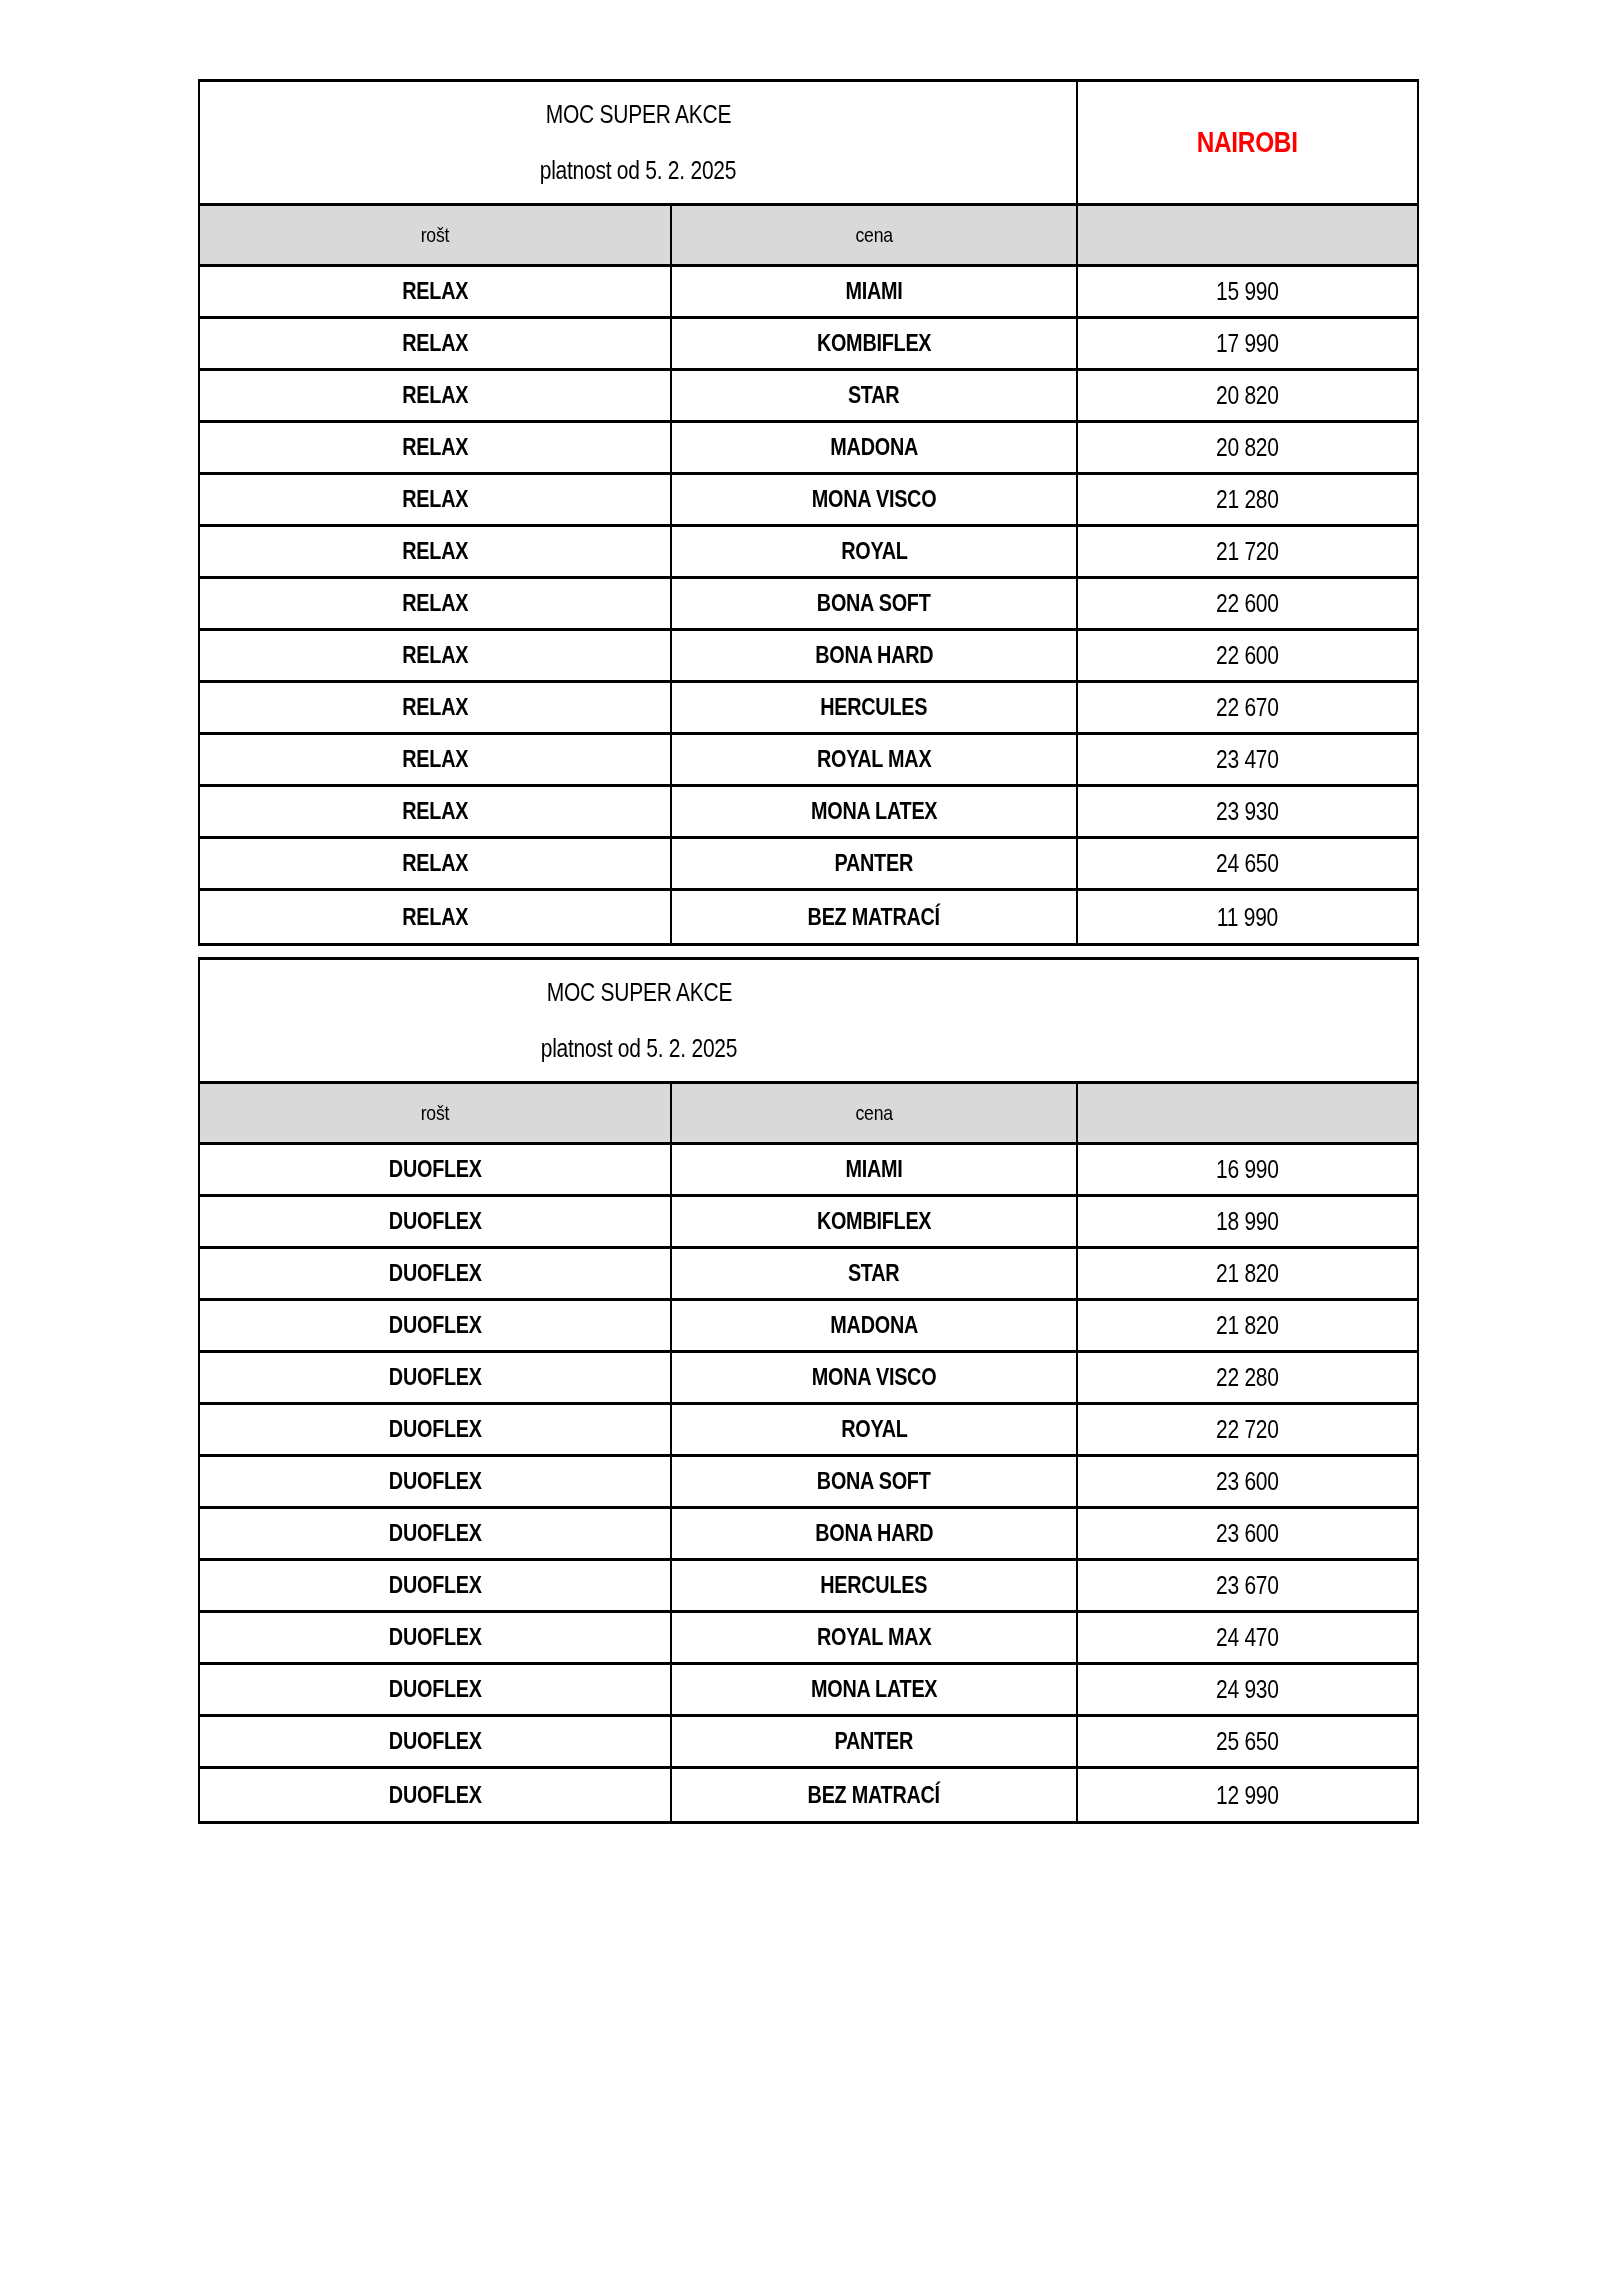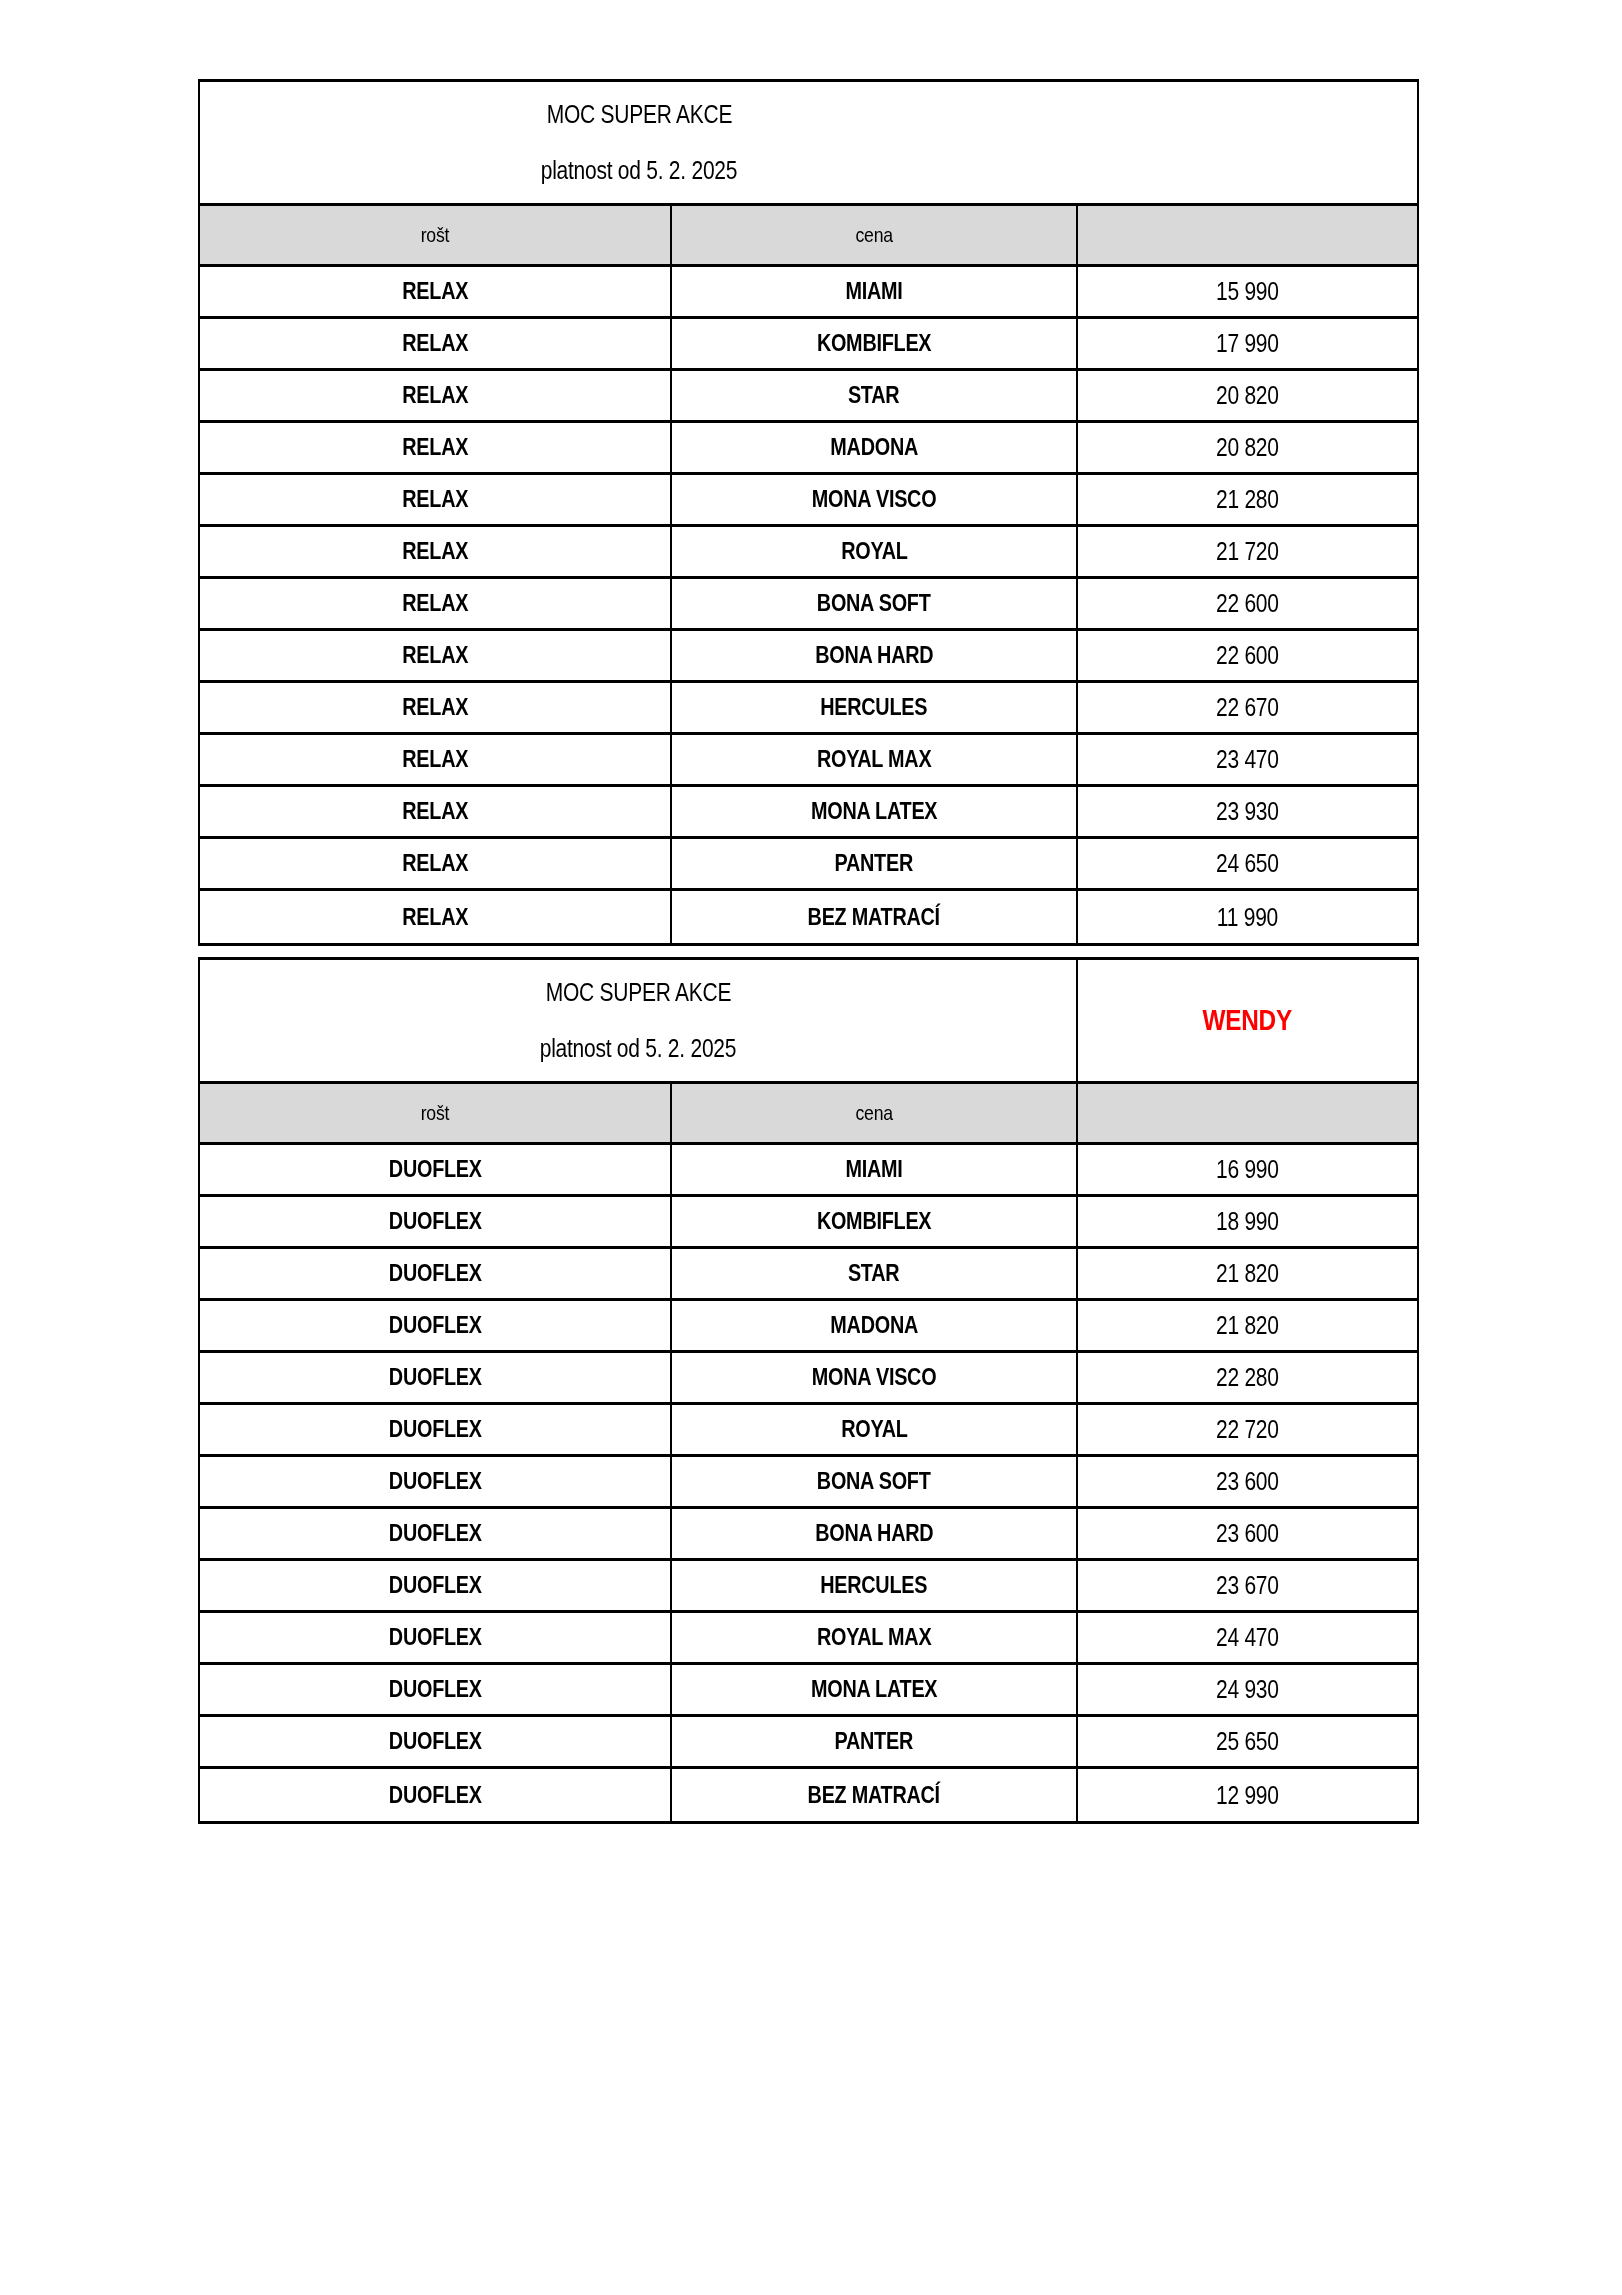--- a/index.html
+++ b/index.html
@@ -73,20 +73,23 @@
 <body>
 
 <div class="page">
 
   <div class="tbl" id="table-1">
     <div class="row title-row">
       <div class="cell title-cell">
         <span class="cnd t-title">MOC SUPER AKCE</span>
         <span class="cnd t-title">platnost od 5. 2. 2025</span>
       </div>
+      <div class="cell">
+        <span class="cnd t-product">NAIROBI</span>
+      </div>
     </div>
     <div class="row hdr-row">
       <div class="cell">
         <span class="cnd t-colhdr">rošt</span>
       </div>
       <div class="cell">
         <span class="cnd t-colhdr">cena</span>
       </div>
       <div class="cell"></div>
     </div>
@@ -248,23 +251,20 @@
   </div>
 </div>
   </div>
 
   <div class="tbl" id="table-2">
     <div class="row title-row">
       <div class="cell title-cell">
         <span class="cnd t-title">MOC SUPER AKCE</span>
         <span class="cnd t-title">platnost od 5. 2. 2025</span>
       </div>
-      <div class="cell">
-        <span class="cnd t-product">WENDY</span>
-      </div>
     </div>
     <div class="row hdr-row">
       <div class="cell">
         <span class="cnd t-colhdr">rošt</span>
       </div>
       <div class="cell">
         <span class="cnd t-colhdr">cena</span>
       </div>
       <div class="cell"></div>
     </div>

